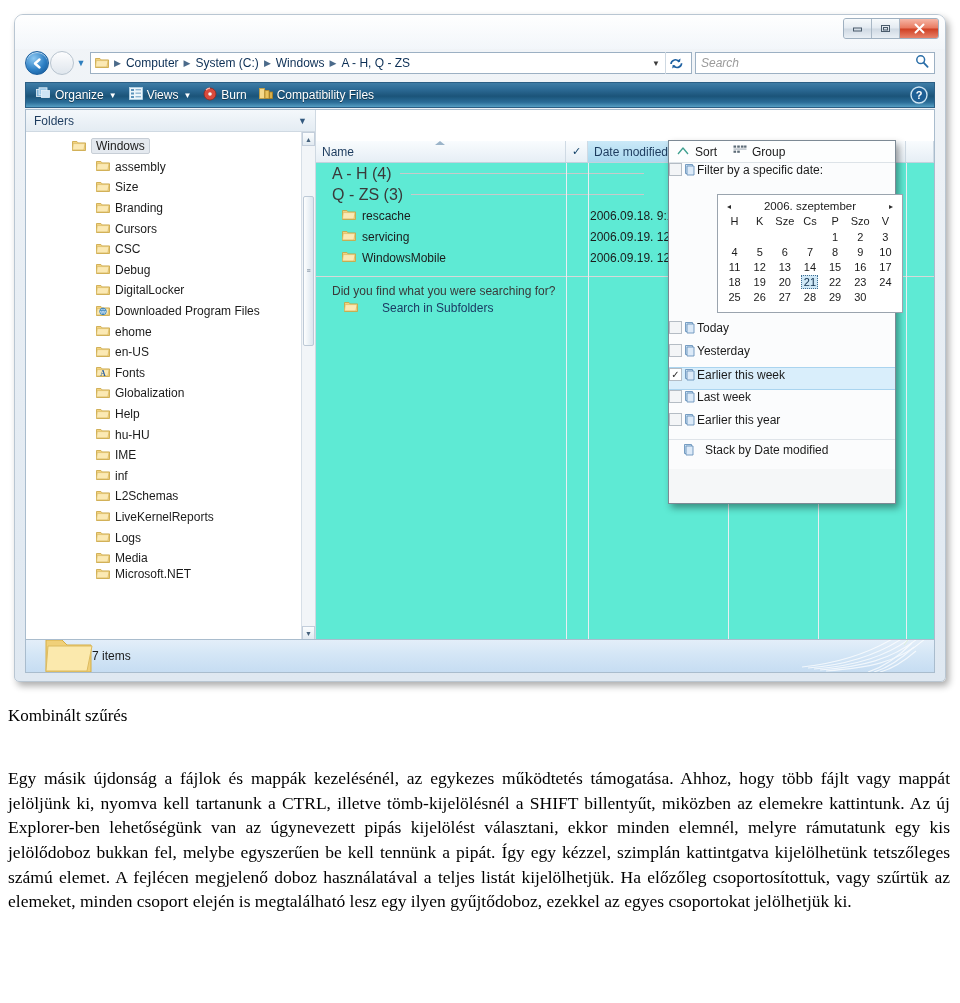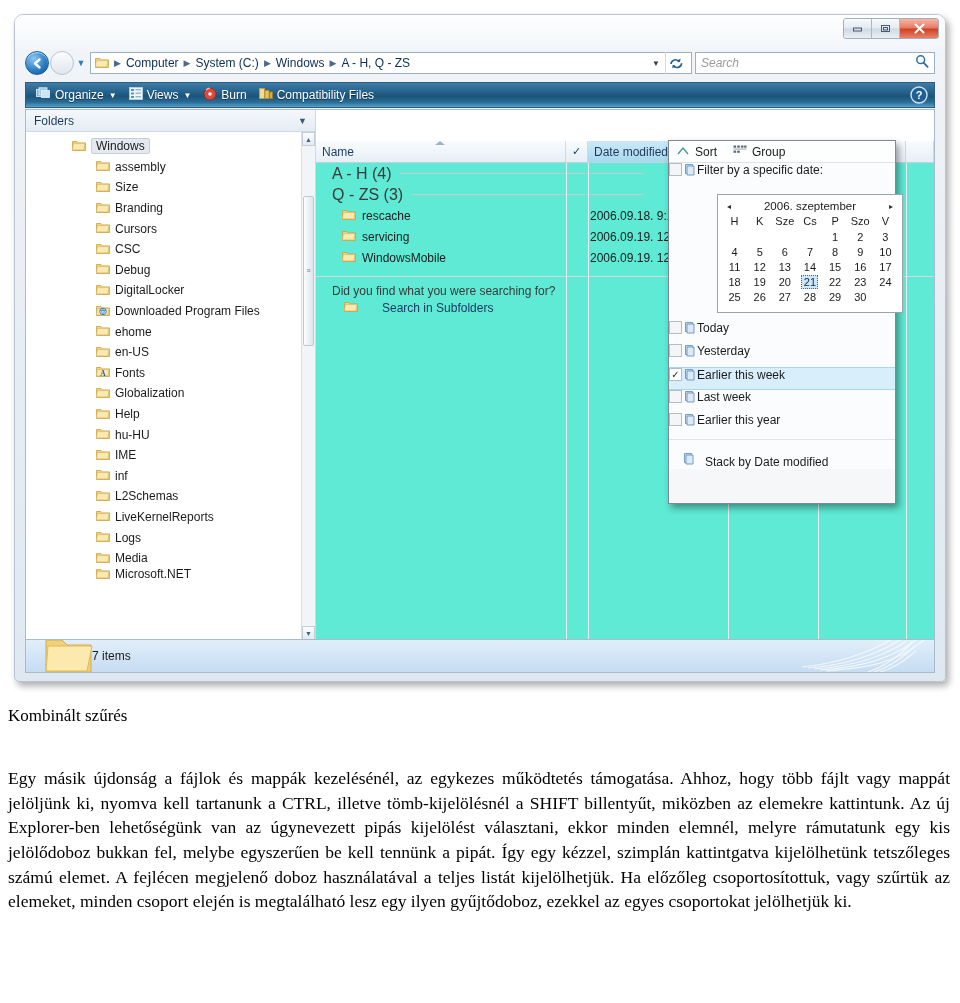--- a/index.html
+++ b/index.html
@@ -264,21 +264,21 @@
   .cal-nav { display:flex; align-items:center; justify-content:space-between; padding:0 5px 2px 5px; }
   .cal-nav .arrow { font-size:8px; color:#2b2b2b; }
   .cal-nav .title { font-size:11.5px; color:#1b1b1b; }
   table.cal { border-collapse:collapse; width:100%; }
   table.cal th { font-size:11px; font-weight:normal; color:#1b1b1b; padding:1px 0 2px 0; text-align:center; }
   table.cal td { font-size:11px; color:#1b1b1b; text-align:center; padding:0.5px 0; width:14.28%; height:15px; }
   table.cal td .daysel {
     display:inline-block; min-width:17px;
     background:#cfe8f7; border:1px dotted #3f6e93; color:#0e2e4c;
   }
-  .fp-stack { display:flex; align-items:flex-end; gap:9px; height:26px; padding-left:12px; }
+  .fp-stack { display:flex; align-items:flex-start; gap:9px; height:26px; padding-left:12px; }
 
   
   #prose {
     position:absolute; left:0; top:690px; width:960px;
     font-family:"Liberation Serif", serif;
     color:#000;
   }
   #prose h2 {
     margin:16px 0 0 8px; font-size:17px; font-weight:normal;
     font-family:"Liberation Serif", serif;

